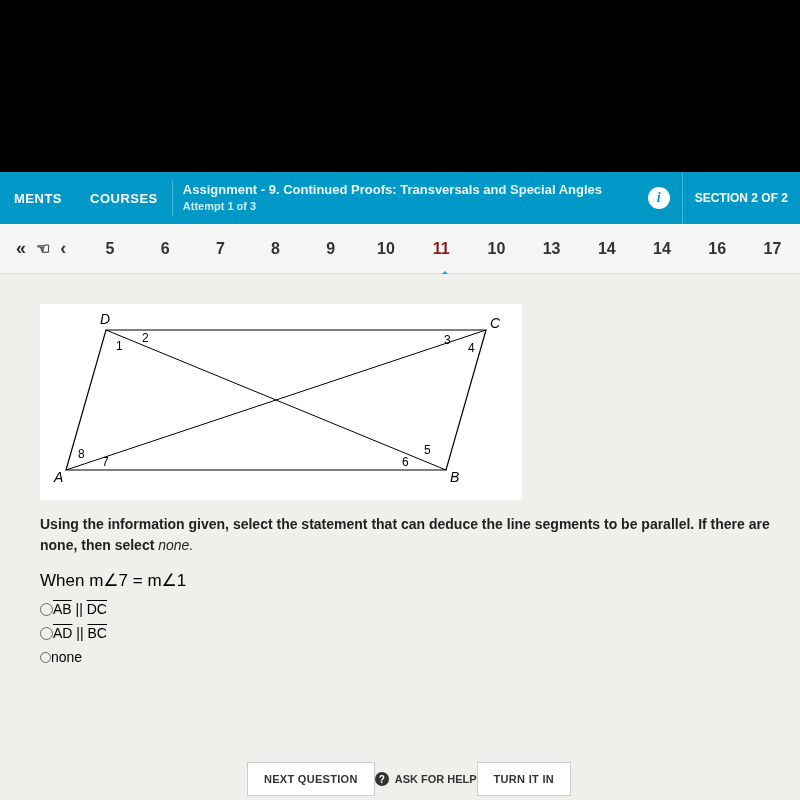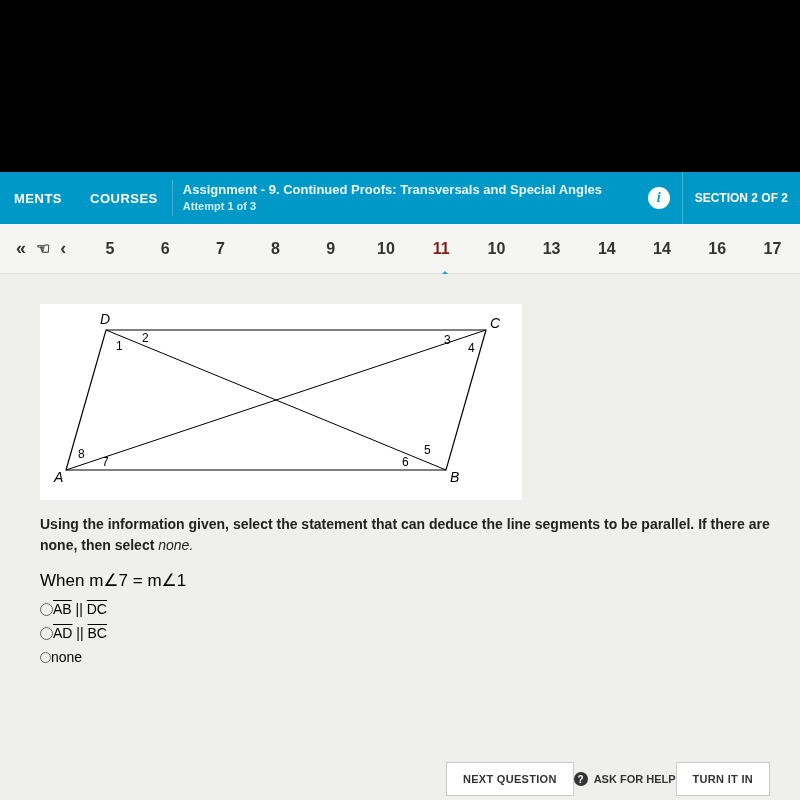--- a/index.html
+++ b/index.html
@@ -95,21 +95,21 @@
       display: flex; align-items: center; 
       font-size: 14px; margin: 8px 0; cursor: pointer;
     }
     .radio {
       width: 13px; height: 13px; border: 1.5px solid #666;
       border-radius: 50%; display: inline-block; flex-shrink: 0;
     }
     .overline { text-decoration: overline; }
     .bottom-row {
       position: absolute; bottom: 12px; left: 0; right: 0;
-      display: flex; justify-content: flex-end; align-items: center;
+      display: flex; justify-content: center; align-items: center;
       padding: 0 30px 0 48px;
     }
     .btn-outline {
       background: #fff; border: 1px solid #ccc;
       padding: 10px 16px; font-size: 11px; font-weight: bold;
       letter-spacing: 0.3px; color: #333; cursor: pointer;
     }
     .ask-help {
       font-size: 11px; font-weight: bold; color: #333;
       display: flex; align-items: center; gap: 6px;

